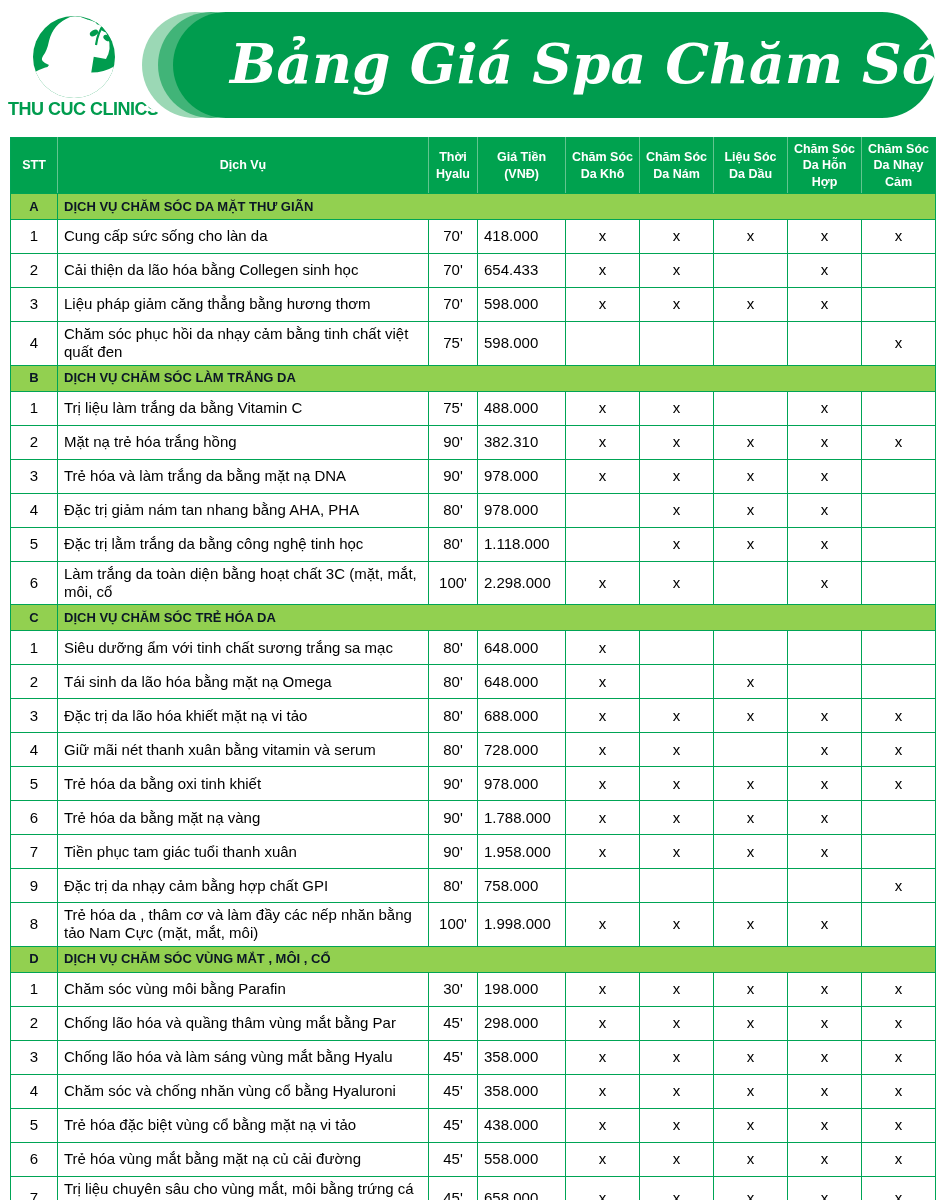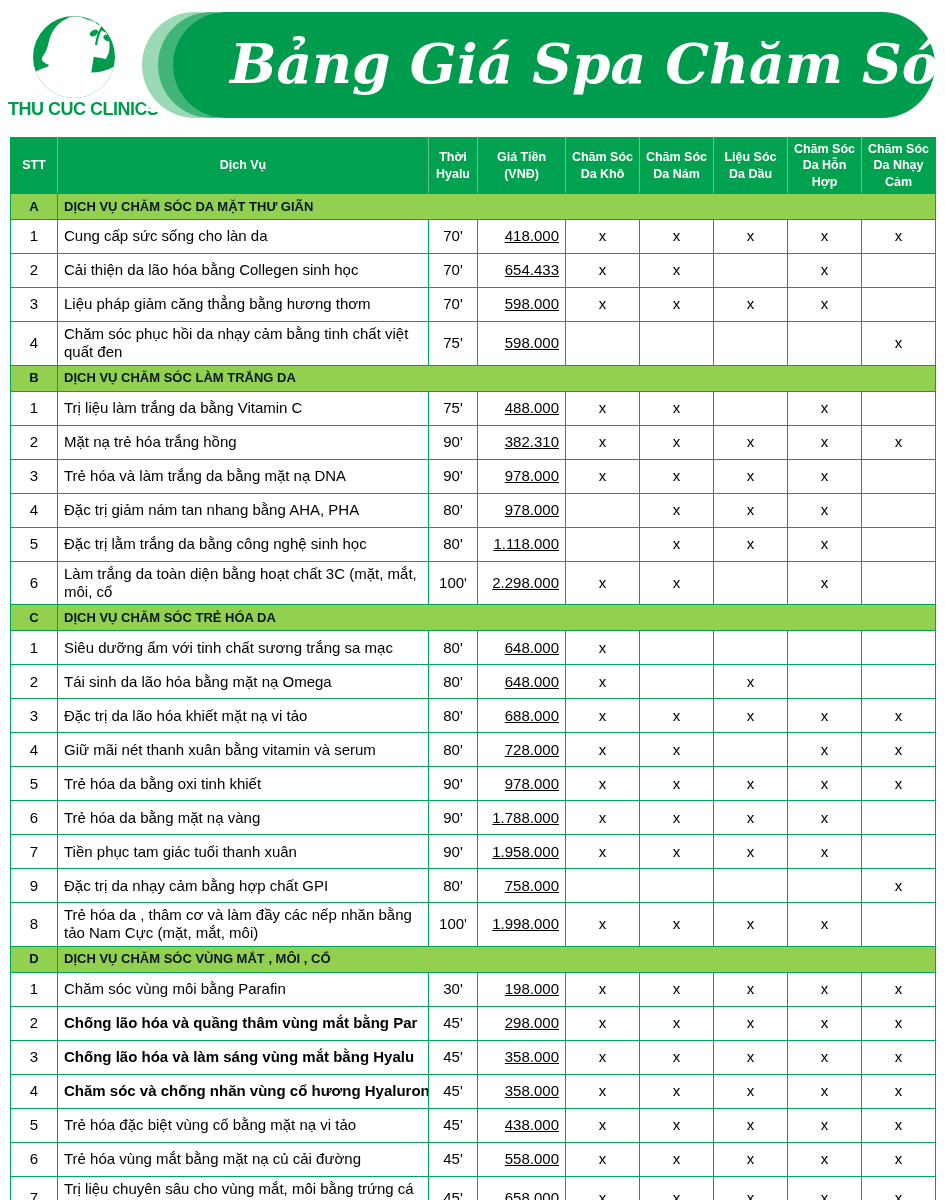--- a/index.html
+++ b/index.html
@@ -48,23 +48,23 @@
   table.price th:last-child{border-right-color:#00A455;}
   table.price td{
     background:#ffffff;color:#000000;font-size:15px;
     height:27px;padding:3px 6px;vertical-align:middle;line-height:1.22;
   }
   tr.section-row td{
     background:#92D050;color:#0B1626;font-weight:bold;font-size:13px;
     height:21px;padding:2px 6px;
   }
   td.stt,td.time{text-align:center;padding-left:2px;padding-right:2px;}
-  td.price-cell{text-align:right;padding-right:8px;text-decoration:underline;}
+  td.price-cell{text-align:left;padding-right:8px;}
   td.mark{text-align:center;font-size:14px;color:#111;}
-  td.service.clip{white-space:nowrap;overflow:hidden;font-weight:bold;}
+  td.service.clip{white-space:nowrap;overflow:hidden;}
 </style>
 </head>
 <body>
 
 <div class="header">
 
   <svg class="logo" viewBox="0 0 140 125">
     <defs>
       <clipPath id="logoClip">
           <circle cx="64" cy="52" r="41"></circle>
@@ -215,21 +215,21 @@
         <td class="time">80'</td>
         <td class="price-cell">978.000</td>
         <td class="mark"></td>
         <td class="mark">x</td>
         <td class="mark">x</td>
         <td class="mark">x</td>
         <td class="mark"></td>
       </tr>
       <tr>
         <td class="stt">5</td>
-        <td class="service">Đặc trị lằm trắng da bằng công nghệ sinh học</td>
+        <td class="service">Đặc trị lằm trắng da bằng công nghệ tinh học</td>
         <td class="time">80'</td>
         <td class="price-cell">1.118.000</td>
         <td class="mark"></td>
         <td class="mark">x</td>
         <td class="mark">x</td>
         <td class="mark">x</td>
         <td class="mark"></td>
       </tr>
       <tr>
         <td class="stt">6</td>
@@ -377,21 +377,21 @@
         <td class="time">45'</td>
         <td class="price-cell">358.000</td>
         <td class="mark">x</td>
         <td class="mark">x</td>
         <td class="mark">x</td>
         <td class="mark">x</td>
         <td class="mark">x</td>
       </tr>
       <tr>
         <td class="stt">4</td>
-        <td class="service clip">Chăm sóc và chống nhăn vùng cổ hương Hyaluroni</td>
+        <td class="service clip">Chăm sóc và chống nhăn vùng cổ bằng Hyaluroni</td>
         <td class="time">45'</td>
         <td class="price-cell">358.000</td>
         <td class="mark">x</td>
         <td class="mark">x</td>
         <td class="mark">x</td>
         <td class="mark">x</td>
         <td class="mark">x</td>
       </tr>
       <tr>
         <td class="stt">5</td>

